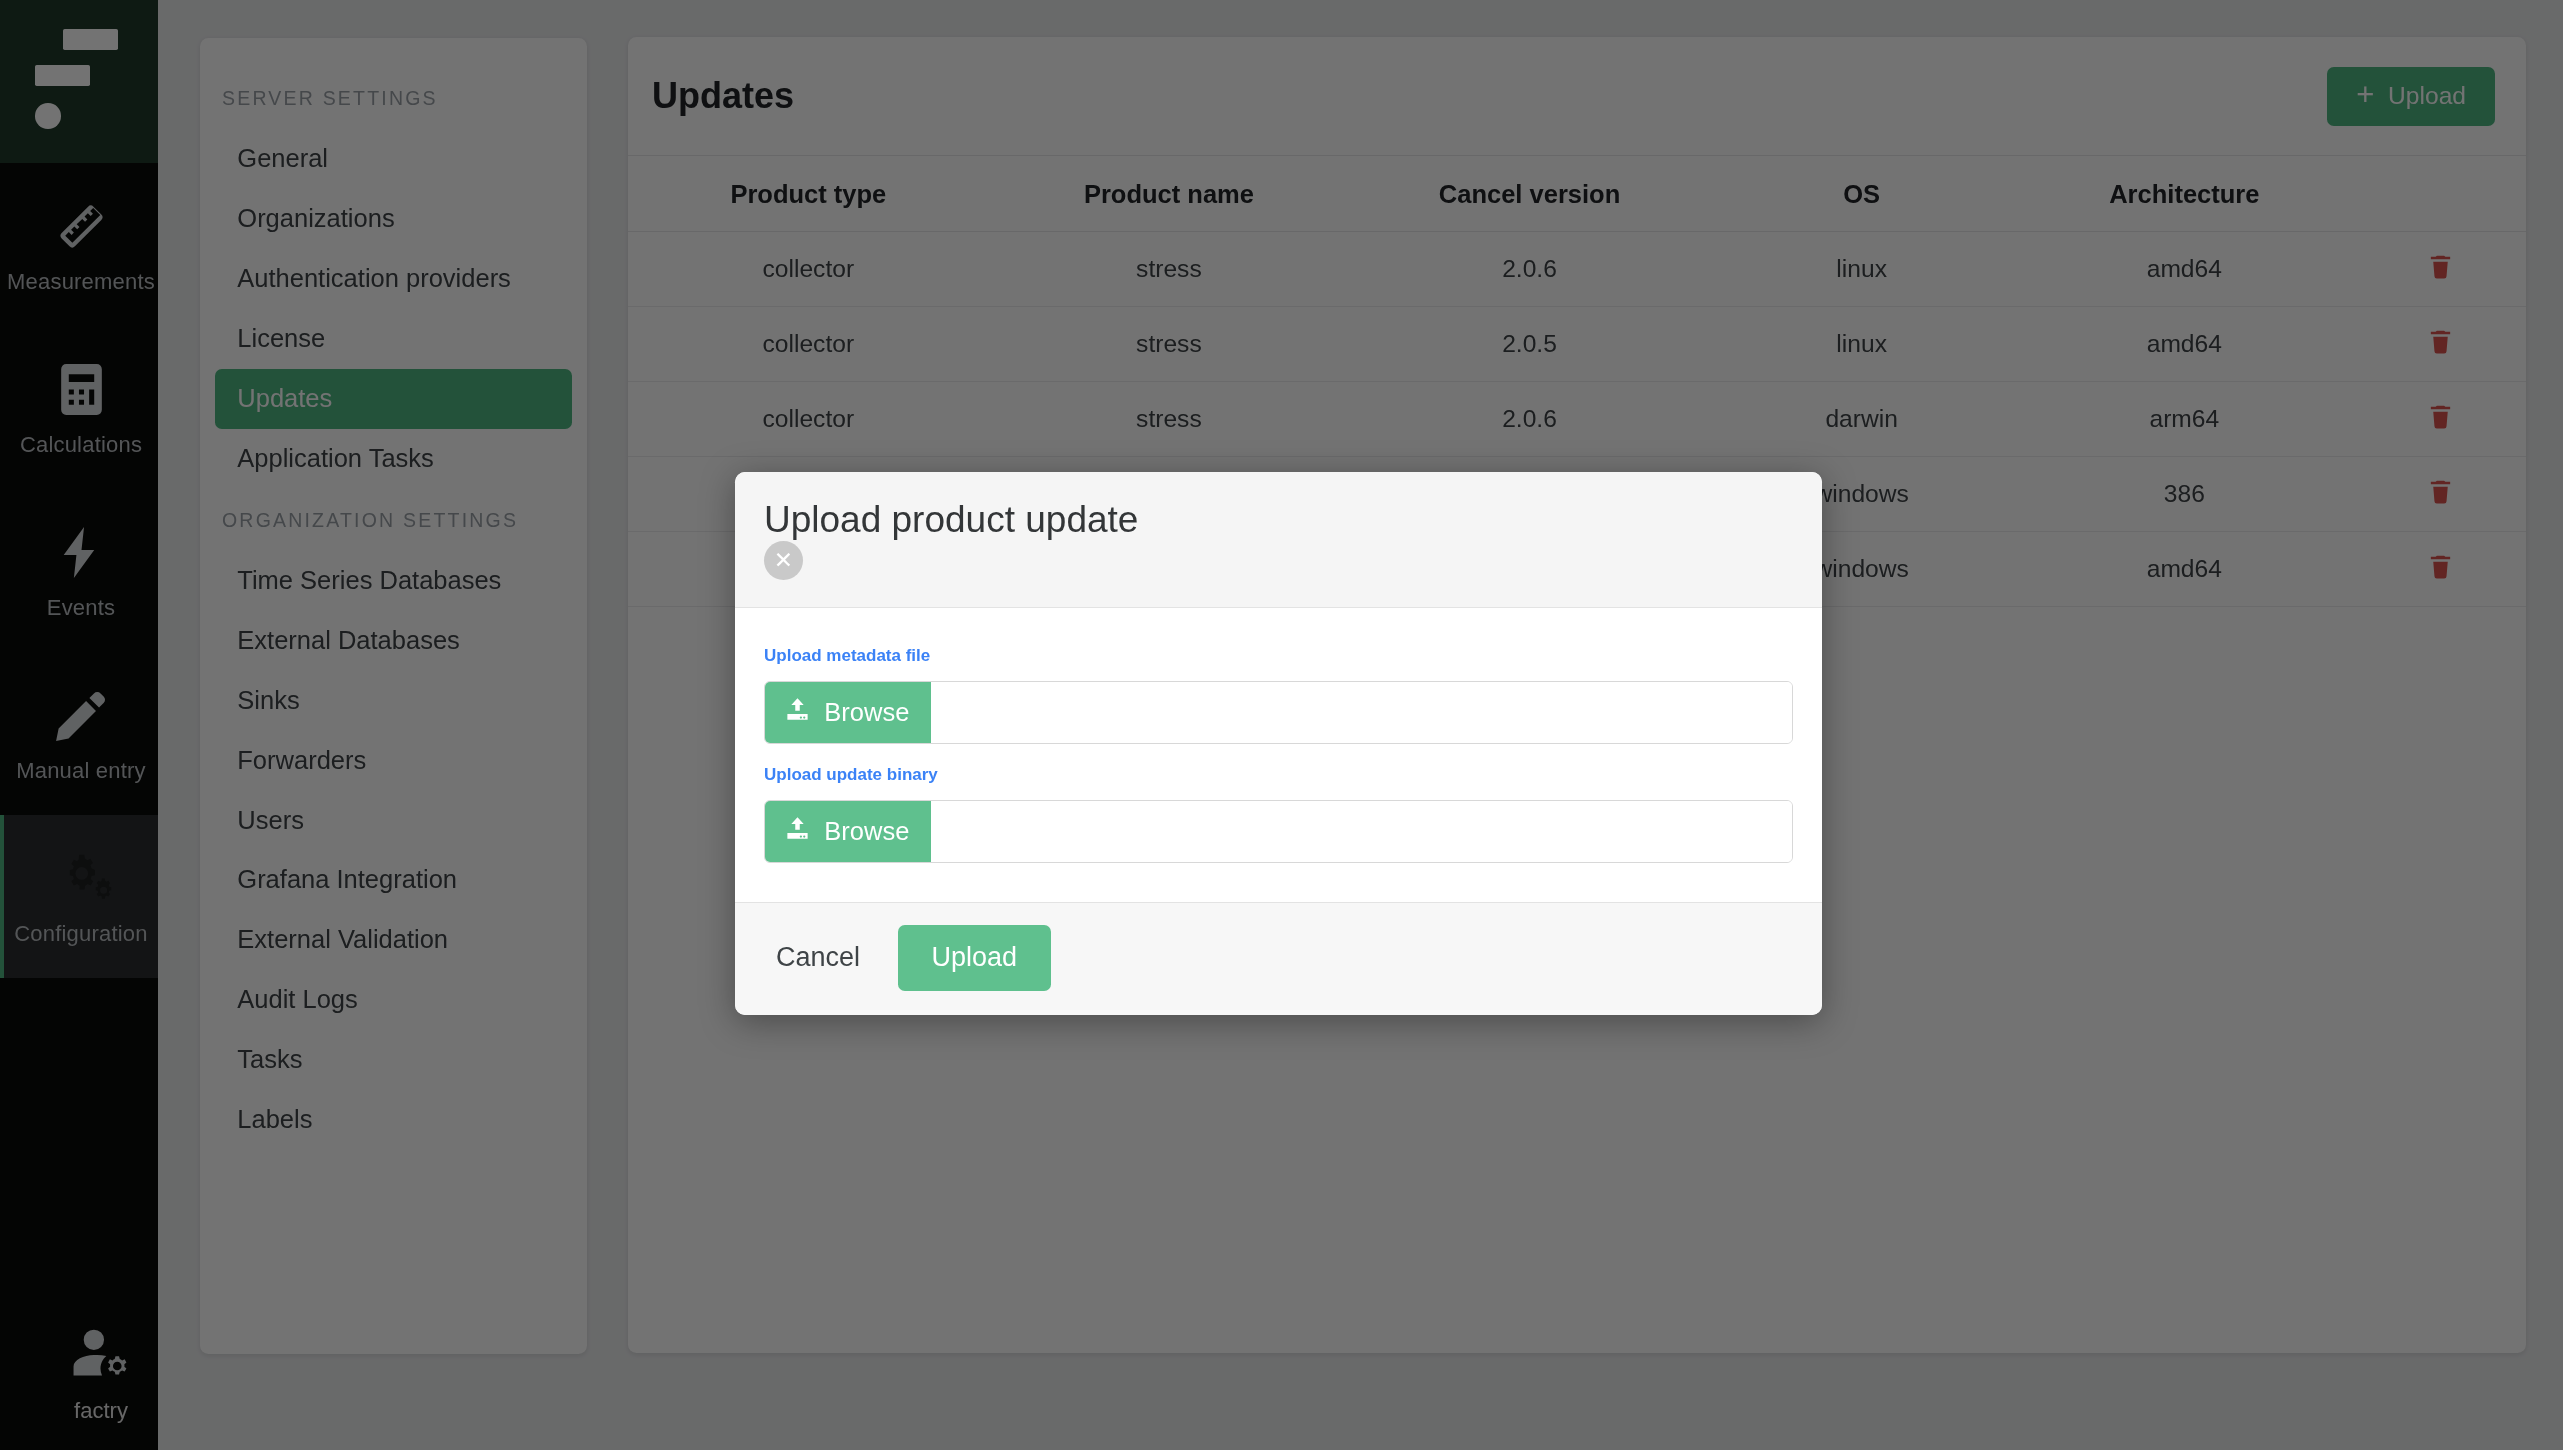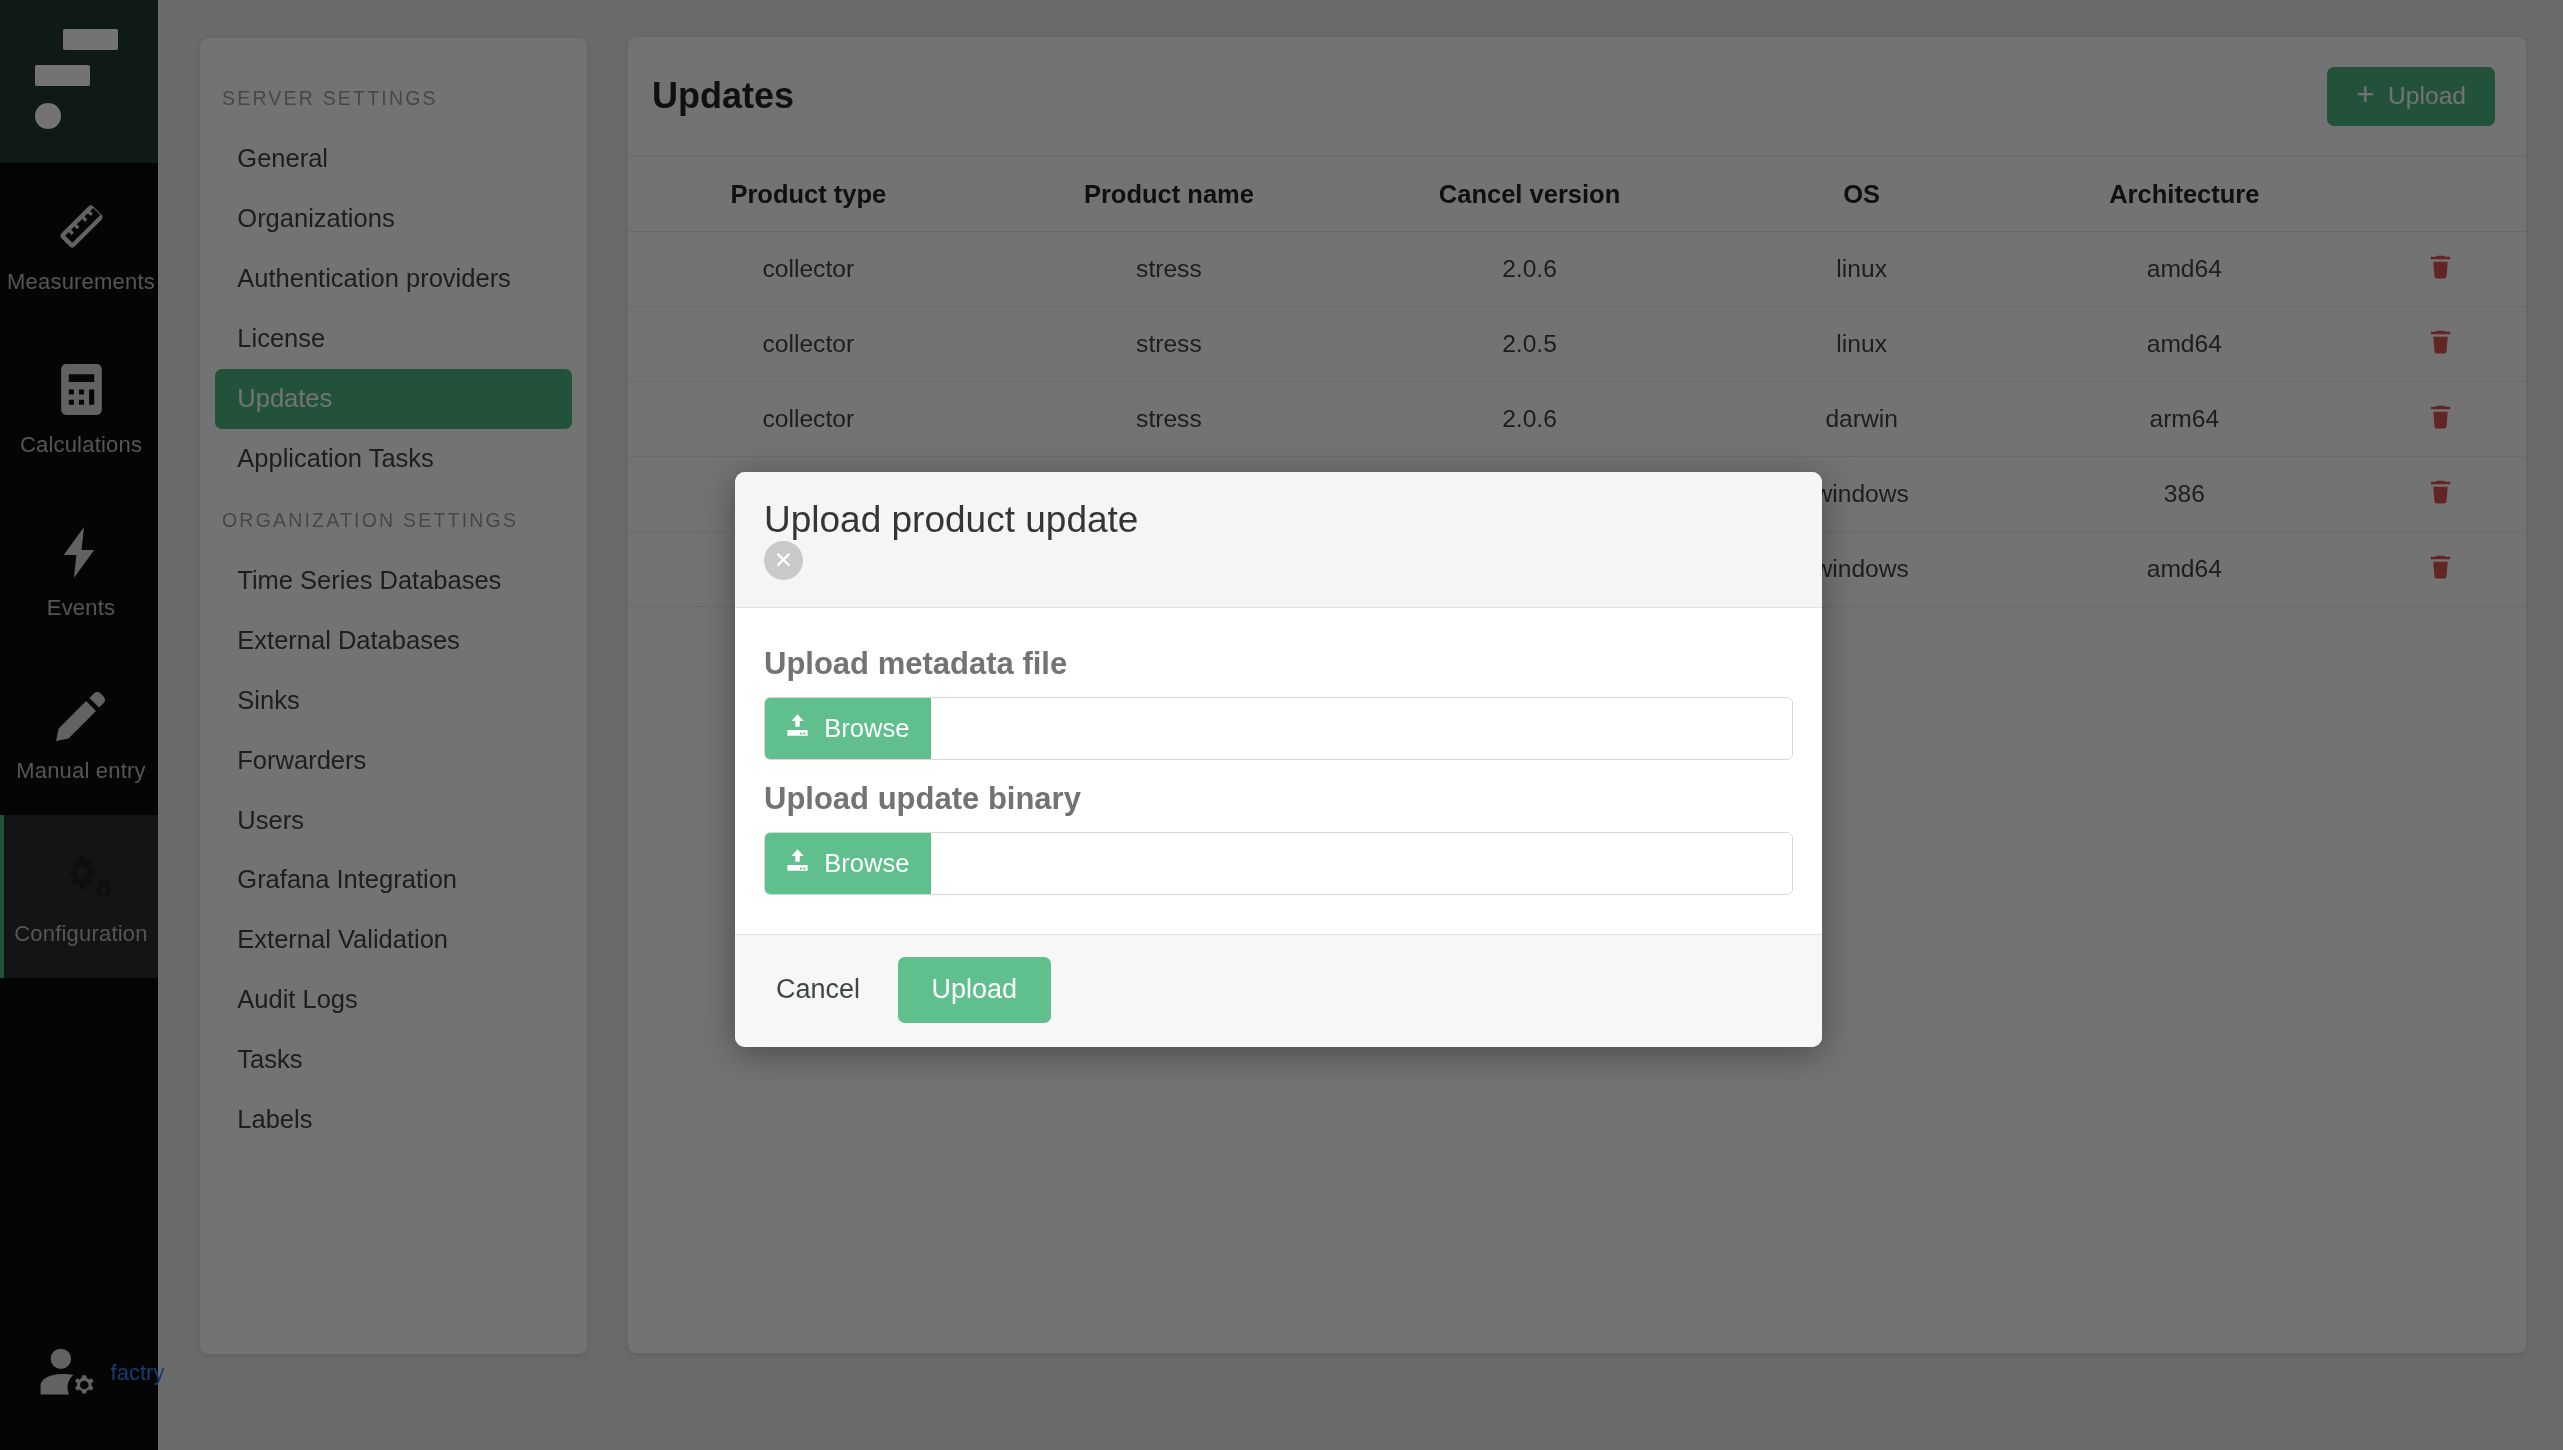--- a/index.html
+++ b/index.html
@@ -88,26 +88,26 @@
     background: #2b2d2f;
     border-left-color: #4fb681;
   }
   .rail-item.active .ri-icon svg { fill: #1d1f20; }
 
   
   .rail-account {
     flex: 0 0 auto;
     height: 156px;
     display: flex;
-    flex-direction: row;
+    flex-direction: column;
     align-items: center;
     justify-content: center;
     gap: 12px;
     cursor: pointer;
-    color: #3b82f6;
+    color: #e5e5e5;
     border-left: 4.2px solid transparent;
     padding-left: 40px;
   }
   .rail-account svg { width: 61px; height: 61px; fill: #d6d9db; }
   .rail-account .ri-label { font-size: 22px; }
 
   
   .settings-panel {
     width: 387px;
     flex: 0 0 387px;
@@ -264,23 +264,23 @@
     justify-content: center;
     cursor: pointer;
     font-family: "Liberation Sans", sans-serif;
     margin-top: 3.4px;
   }
   .modal-body {
     padding: 25.5px 29px 18.7px 29px;
     background: #ffffff;
   }
   .field-label {
-    font-size: 31px;
+    font-size: 17px;
     font-weight: bold;
-    color: #737373;
+    color: #3b82f6;
     margin: 12px 0 15.3px 0;
   }
   .file-row {
     display: flex;
     align-items: stretch;
     border: 0.8px solid #d8d8d8;
     border-radius: 6px;
     overflow: hidden;
     height: 63px;
     margin-bottom: 20.4px;

